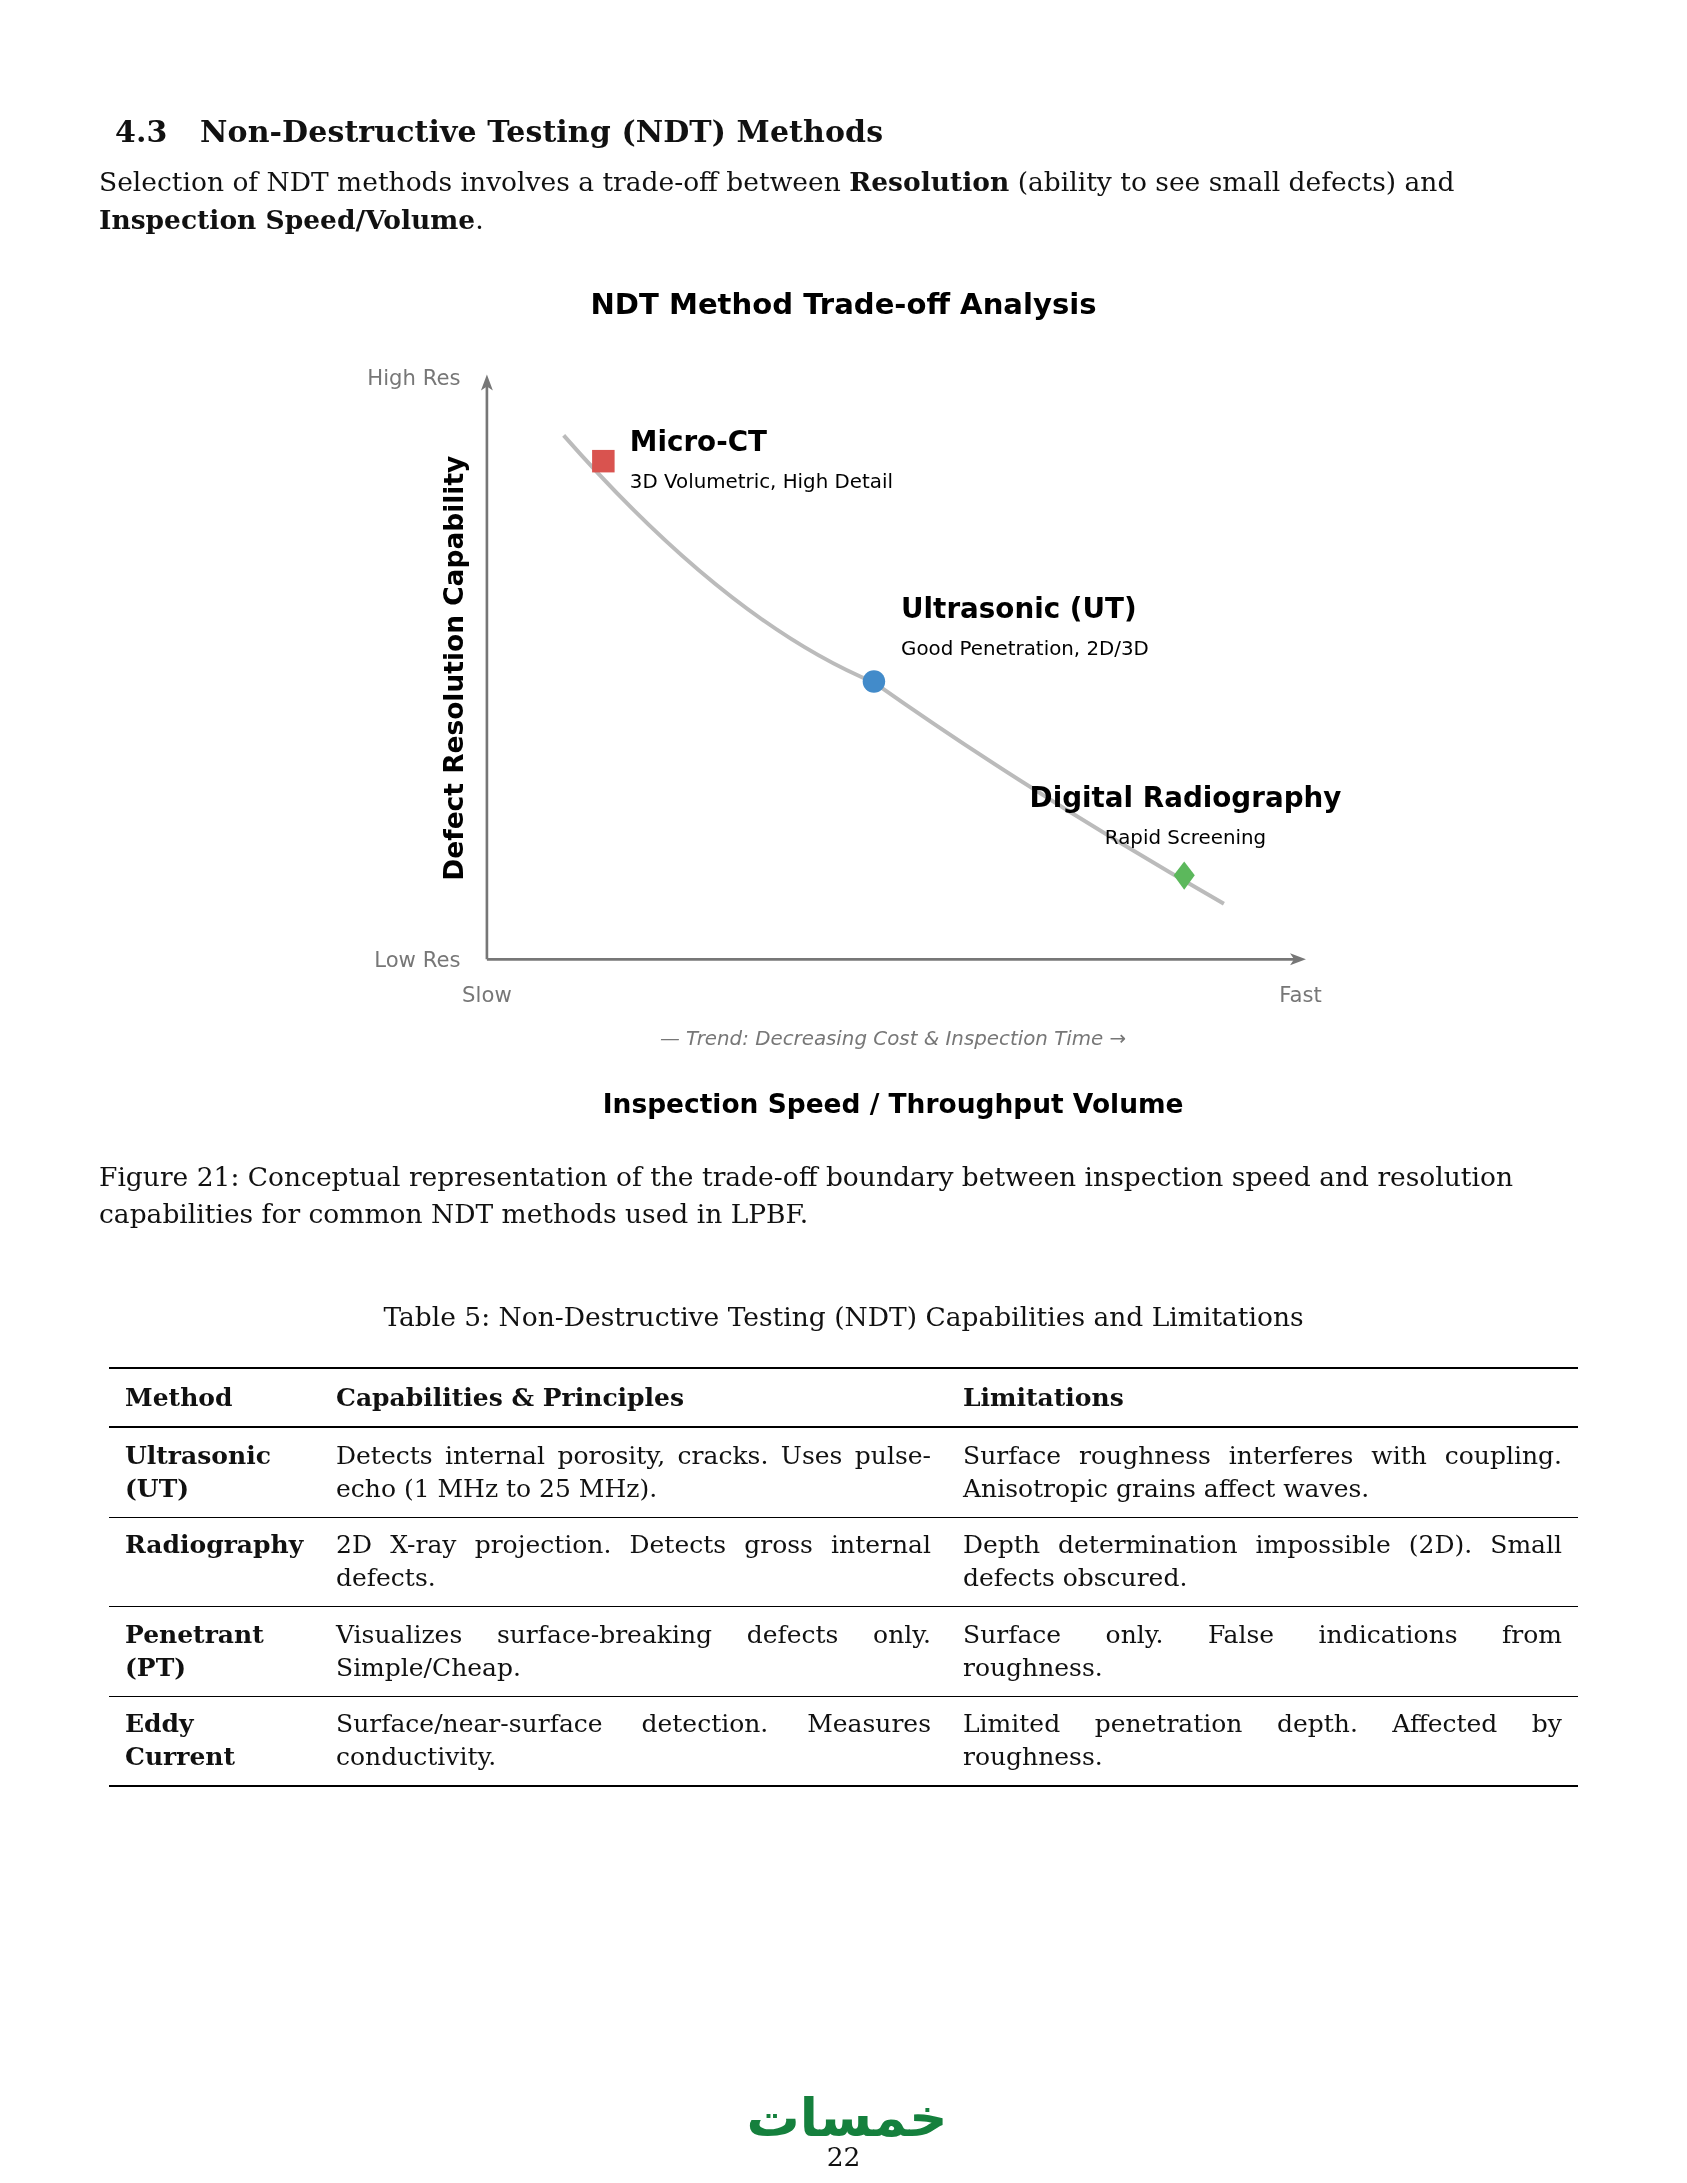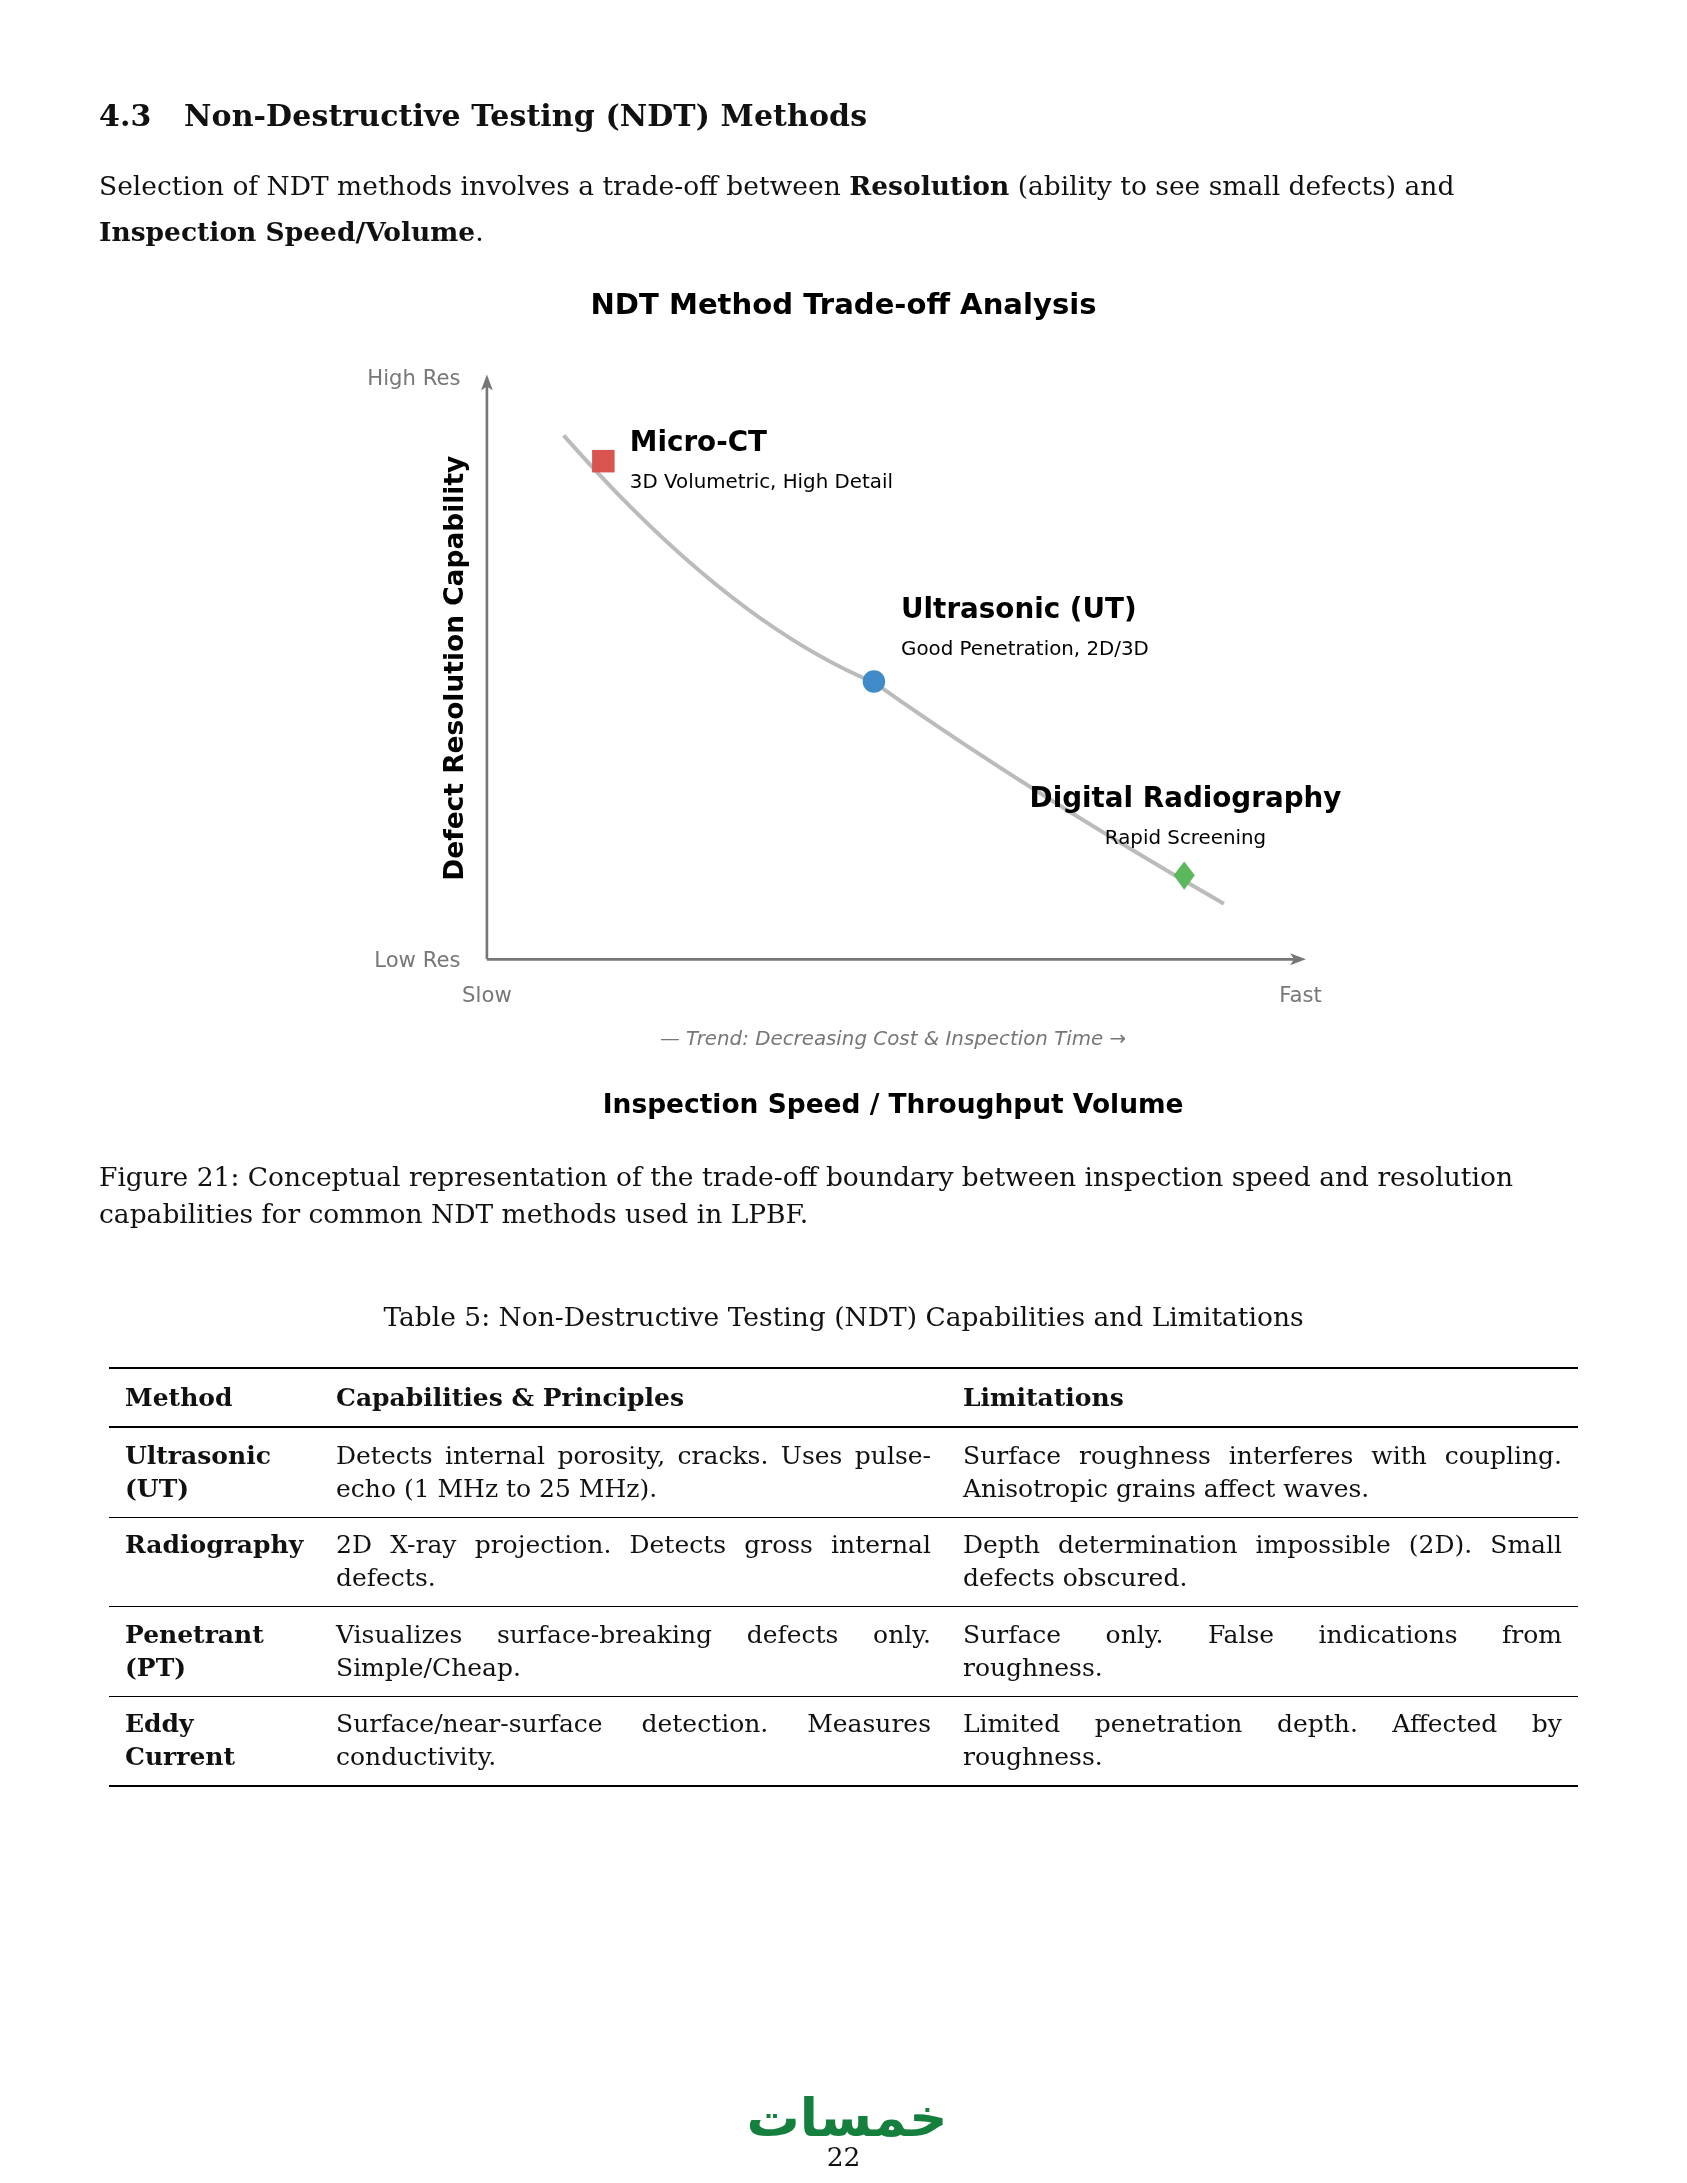--- a/index.html
+++ b/index.html
@@ -2,26 +2,26 @@
 <html style="font-size:10.6px"><head>
   <meta charset="utf-8">
   <style>
     html, body { margin: 0; padding: 0; background: #ffffff; }
     body {
       width: 1687px; height: 2183px; position: relative; overflow: hidden;
       font-family: "DejaVu Serif", "Liberation Serif", serif; color: #111;
     }
     .section-heading {
       position: absolute; left: 99px; top: 98px;
-      font-size: 30px; font-weight: bold; margin: 0; letter-spacing: 0.1px;
+      font-size: 30px; font-weight: bold; margin: 16px; letter-spacing: 0.1px;
     }
     .section-heading .num { display: inline-block; width: 85px; }
     .intro {
       position: absolute; left: 99px; top: 163px; width: 1489px;
-      font-size: 26.5px; line-height: 46px; margin: 0;
+      font-size: 26.5px; line-height: 38px; margin: 0;
     }
     .intro b { font-weight: bold; }
 
     
     .chart { position: absolute; left: 0; top: 0; width: 1687px; height: 1138px; pointer-events: none; }
     .chart svg { position: absolute; left: 0; top: 0; }
     .chart .t { font-family: "DejaVu Sans", "Liberation Sans", sans-serif; }
 
     .caption-fig {
       position: absolute; left: 99px; top: 1158px; width: 1489px;

